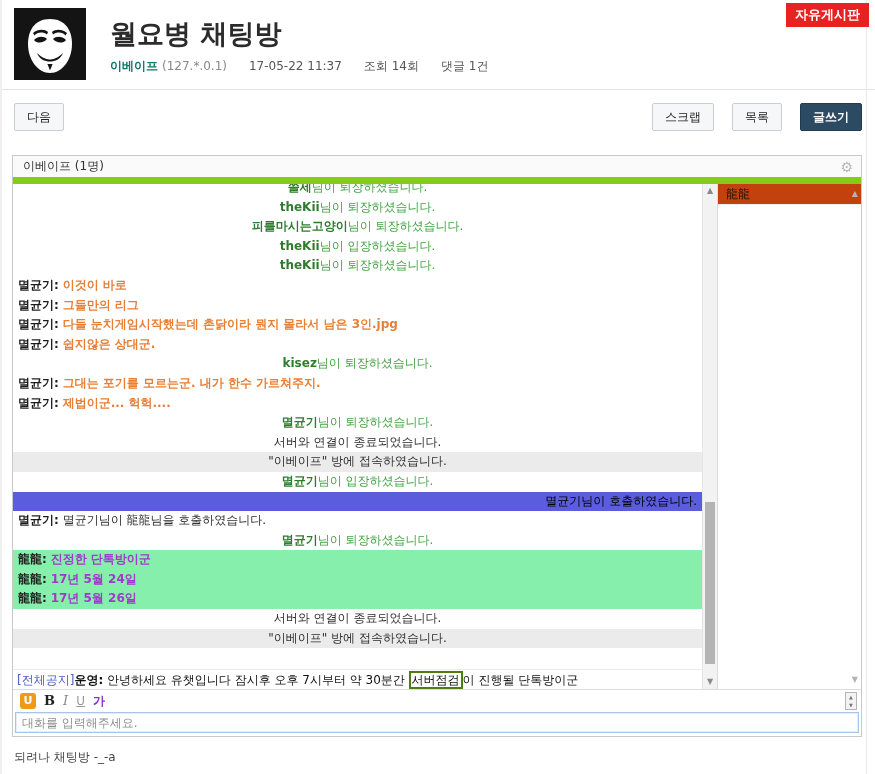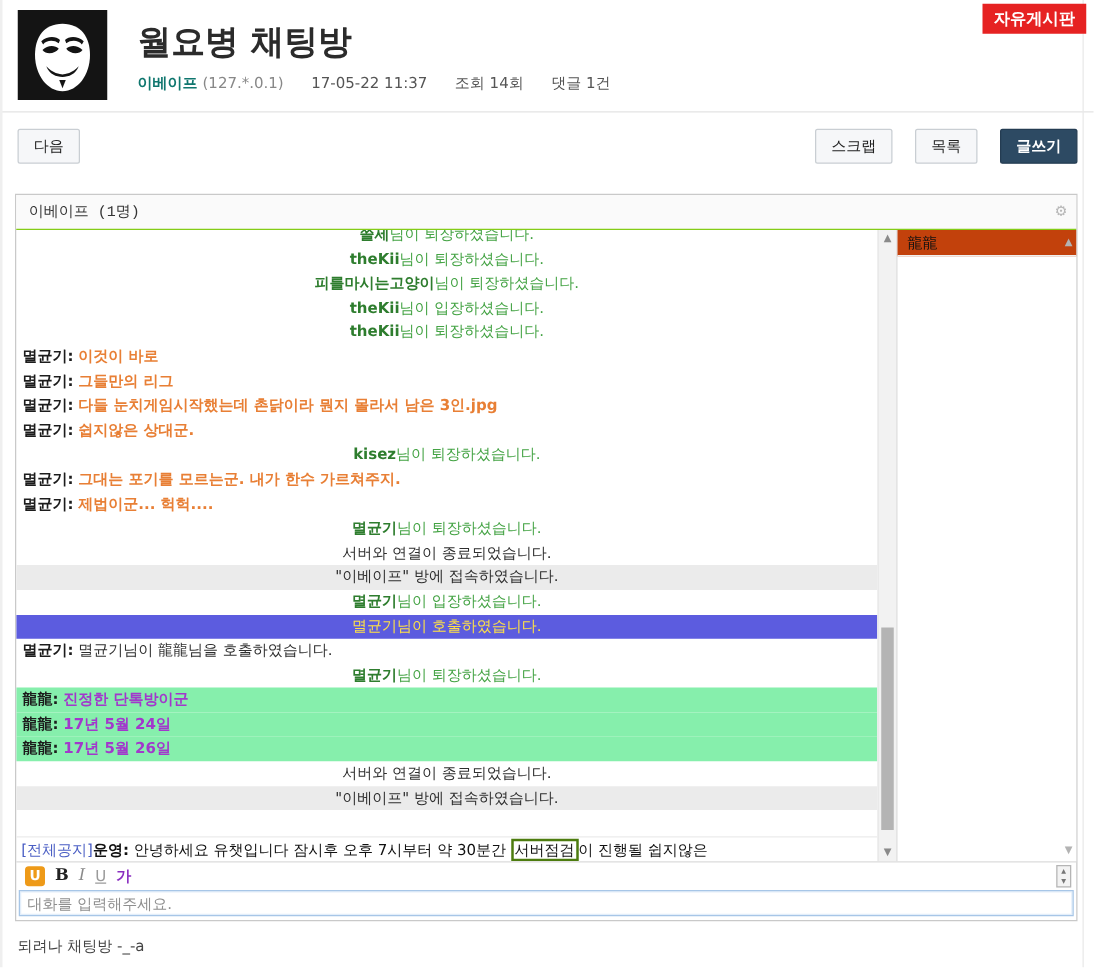--- a/index.html
+++ b/index.html
@@ -34,38 +34,38 @@
   .btn {
     display:inline-block; font-size:12px; padding:7px 12px; border-radius:2px;
     background:#f6f7f9; border:1px solid #c9ced3; color:#222; cursor:pointer; line-height:1;
   }
   .btn-right { display:flex; gap:18px; }
   .btn-dark { background:#2d4a63; border-color:#243c52; color:#fff; font-weight:bold; }
 
   
   .chat-box { margin:24px 13px 0 12px; border:1px solid #c9c9c9; background:#fff; }
   .chat-head {
-    height:28px; background:#fafafa; border-bottom:1px solid #84cc16;
+    height:28px; background:#fafafa; border-bottom:7px solid #84cc16;
     display:flex; align-items:center; justify-content:space-between; padding:0 8px 0 10px;
-    font-size:12px; color:#333;font-family:Liberation Mono, monospace;
+    font-size:12px; color:#333;
   }
   .gear { color:#b8b8b8; font-size:14px; cursor:pointer; }
 
   .chat-body { display:flex; height:505px; }
   .messages-col { flex:1; display:flex; flex-direction:column; overflow:hidden; min-width:0; }
   .messages { flex:1; overflow:hidden; margin-top:-6px; }
   .msg { height:19.6px; line-height:19.6px; font-size:12px; padding:0 5px; white-space:nowrap; overflow:hidden; }
   .msg-name { font-weight:bold; }
   .msg-green { text-align:center; color:#44a344; }
   .msg-green .msg-name { color:#2e7d2e; }
   .msg-orange .msg-name { color:#1c1c1c; }
   .msg-orange .msg-text { color:#e87f35; font-weight:bold; }
   .msg-center-black { text-align:center; color:#2e2e2e; }
   .msg-center-gray { text-align:center; color:#2e2e2e; background:#ebebeb; }
-  .msg-call { text-align:center; color:#fde047; background:#5c5cdf; }
+  .msg-call { text-align:right; color:#000000; background:#5c5cdf; }
   .msg-left-black .msg-name { color:#1c1c1c; }
   .msg-left-black .msg-text { color:#2e2e2e; }
   .msg-purple { background:#86efac; }
   .msg-purple .msg-name { color:#1c1c1c; }
   .msg-purple .msg-text { color:#a238cc; font-weight:bold; }
 
   .notice { height:20px; line-height:20px; font-size:12px; padding:0 4px; border-top:1px solid #ececec; white-space:nowrap; overflow:hidden; color:#111; }
   .notice .n-prefix { color:#4a5ec4; }
   .notice .n-sender { font-weight:bold; color:#111; }
   .notice .n-hl { border:2px solid #4d7c0f; padding:0 1px; display:inline-block; line-height:14px; }
@@ -169,21 +169,21 @@
           <div class="msg msg-call"><span class="msg-text">멸균기님이 호출하였습니다.</span></div>
           <div class="msg msg-left-black"><span class="msg-name">멸균기:</span> <span class="msg-text">멸균기님이 龍龍님을 호출하였습니다.</span></div>
           <div class="msg msg-green"><span class="msg-name">멸균기</span><span class="msg-text">님이 퇴장하셨습니다.</span></div>
           <div class="msg msg-purple"><span class="msg-name">龍龍:</span> <span class="msg-text">진정한 단톡방이군</span></div>
           <div class="msg msg-purple"><span class="msg-name">龍龍:</span> <span class="msg-text">17년 5월 24일</span></div>
           <div class="msg msg-purple"><span class="msg-name">龍龍:</span> <span class="msg-text">17년 5월 26일</span></div>
           <div class="msg msg-center-black"><span class="msg-text">서버와 연결이 종료되었습니다.</span></div>
           <div class="msg msg-center-gray"><span class="msg-text">"이베이프" 방에 접속하였습니다.</span></div>
         </div>
       <div class="notice">
-        <span class="n-prefix">[전체공지]</span><span class="n-sender">운영:</span><span> 안녕하세요 유챗입니다 잠시후 오후 7시부터 약 30분간 </span><span class="n-hl">서버점검</span><span>이 진행될 쉽지않은</span>
+        <span class="n-prefix">[전체공지]</span><span class="n-sender">운영:</span><span> 안녕하세요 유챗입니다 잠시후 오후 7시부터 약 30분간 </span><span class="n-hl">서버점검</span><span>이 진행될 단톡방이군</span>
       </div>
     </div>
 
     <div class="v-scroll">
       <span class="arr arr-up">▲</span>
       <div class="thumb"></div>
       <span class="arr arr-dn">▼</span>
     </div>
 
     <div class="userlist">

